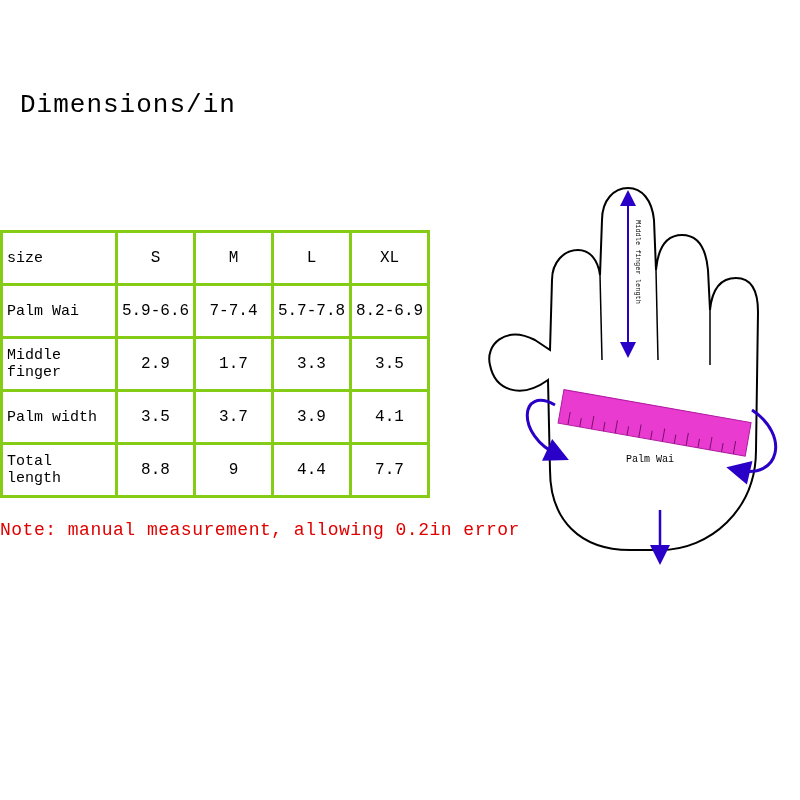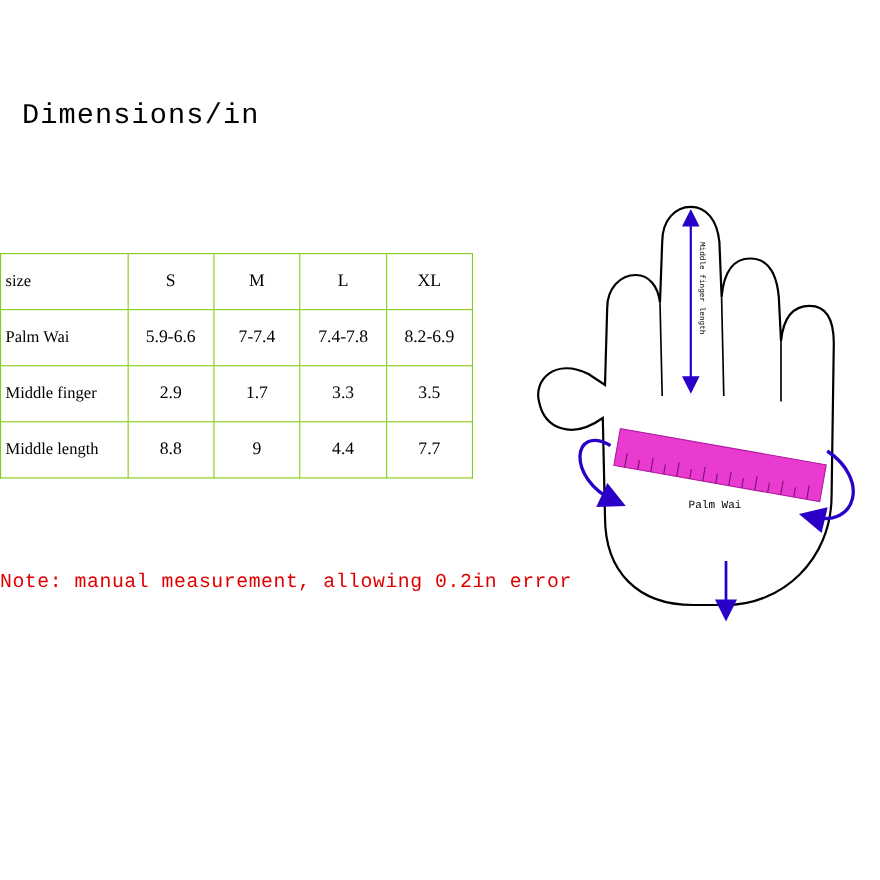--- a/index.html
+++ b/index.html
@@ -30,27 +30,27 @@
     left: 0;
     top: 230px;
     width: 430px;
   }
   table {
     border-collapse: collapse;
     width: 100%;
     table-layout: fixed;
   }
   td, th {
-    border: 1px solid #84cc16;
+    border: 3px solid #84cc16;
     padding: 8px 2px;
     font-size: 16px;
     text-align: center;
     height: 34px;
     font-weight: normal;
-    font-family: Liberation Serif, serif;
+    font-family: Liberation Mono, monospace;
   }
   .row-label {
     text-align: left;
     padding-left: 4px;
     font-size: 15px;
   }
   col.label { width: 115px; }
   col.val   { width: 78px; }
   .note {
     position: absolute;
@@ -90,32 +90,39 @@
         <th class="row-label">size</th>
         <th>S</th>
         <th>M</th>
         <th>L</th>
         <th>XL</th>
       </tr>
       <tr>
         <td class="row-label">Palm Wai</td>
         <td>5.9-6.6</td>
         <td>7-7.4</td>
-        <td>7.4-7.8</td>
+        <td>5.7-7.8</td>
         <td>8.2-6.9</td>
       </tr>
       <tr>
         <td class="row-label">Middle finger</td>
         <td>2.9</td>
         <td>1.7</td>
         <td>3.3</td>
         <td>3.5</td>
       </tr>
       <tr>
-        <td class="row-label">Middle length</td>
+        <td class="row-label">Palm width</td>
+        <td>3.5</td>
+        <td>3.7</td>
+        <td>3.9</td>
+        <td>4.1</td>
+      </tr>
+      <tr>
+        <td class="row-label">Total length</td>
         <td>8.8</td>
         <td>9</td>
         <td>4.4</td>
         <td>7.7</td>
       </tr>
     </tbody>
       </table>
   </div>
 
   <div class="note">Note: manual measurement, allowing 0.2in error</div>

